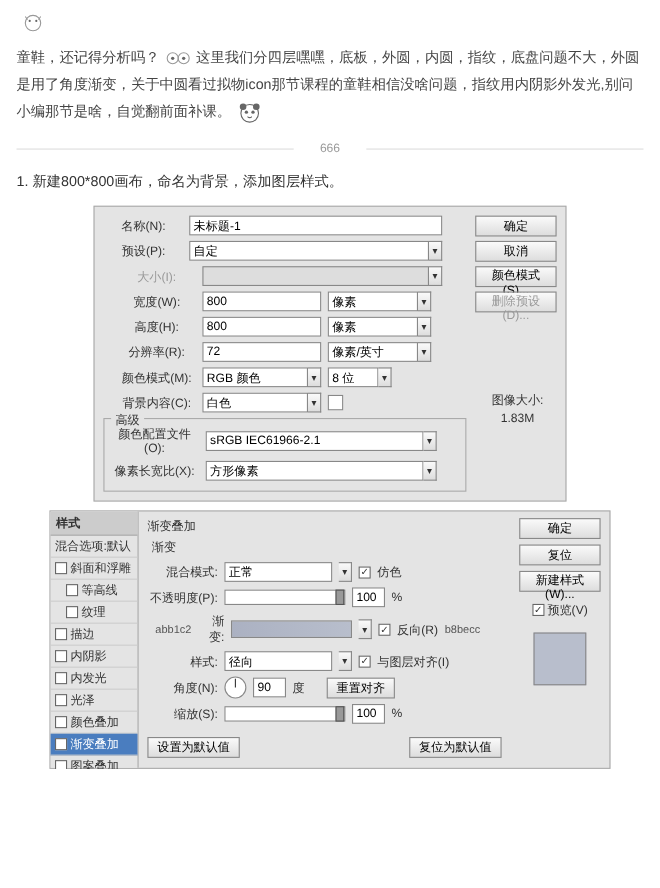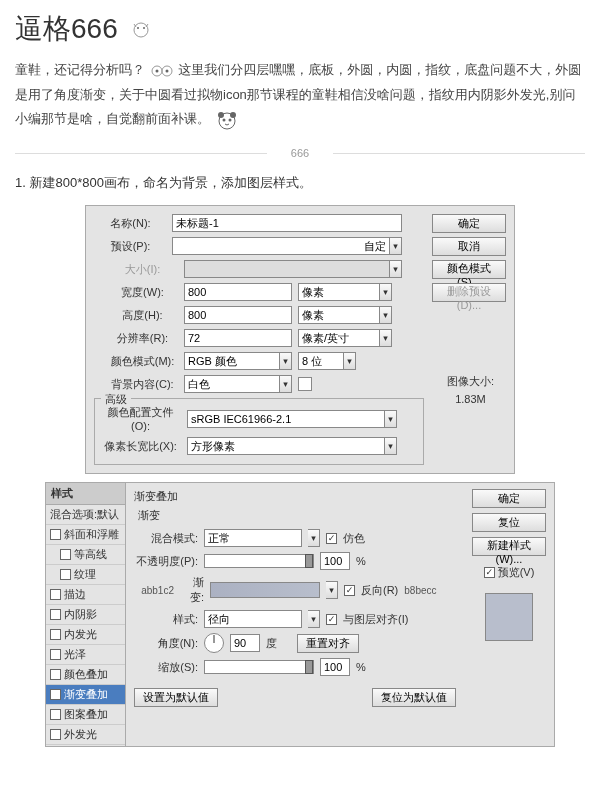--- a/index.html
+++ b/index.html
@@ -19,21 +19,21 @@
 .lbl.dim{color:#999}
 .inp{height:18px;border:1px solid #888;background:#fff;padding:0 3px;font-size:11px}
 .inp.dim{background:#ddd;color:#999}
 .btn{height:19px;border:1px solid #888;background:linear-gradient(#fafafa,#ddd);font-size:11px;cursor:pointer;padding:0 8px}
 .btn.wide{width:74px}
 .dd{width:12px;height:18px;border:1px solid #888;border-left:none;background:linear-gradient(#fafafa,#ddd);font-size:9px;text-align:center;line-height:16px;cursor:pointer}
 .rbtns{position:absolute;right:8px;top:8px;display:flex;flex-direction:column;gap:4px}
 .fieldset{border:1px solid #aaa;margin-top:4px;padding:6px 4px 4px;position:relative}
 .fieldset .legend{position:absolute;top:-7px;left:6px;background:#e4e4e4;padding:0 4px;font-size:11px}
 .imgsize{position:absolute;right:20px;top:168px;font-size:11px;text-align:center;color:#333}
-.dialog2{margin:8px auto 0;width:510px;background:#e4e4e4;border:1px solid #aaa;display:flex;font-size:11px;height:265px}
+.dialog2{margin:8px auto 0;width:510px;background:#e4e4e4;border:1px solid #aaa;display:flex;font-size:11px;height:235px}
 .stylelist{width:80px;border-right:1px solid #aaa;background:#e4e4e4}
 .stylelist .hdr{background:#ccc;padding:3px 5px;font-weight:bold;border-bottom:1px solid #aaa}
 .stylelist .itm{padding:2px 4px;border-bottom:1px solid #ccc;display:flex;align-items:center;gap:3px;cursor:pointer}
 .stylelist .itm.sub{padding-left:14px}
 .stylelist .itm.active{background:#4a7dbf;color:#fff}
 .chk{width:11px;height:11px;border:1px solid #666;background:#fff;display:inline-block;font-size:9px;line-height:9px;text-align:center}
 .main2{flex:1;padding:6px 8px;position:relative}
 .main2 h4{font-size:11px;font-weight:normal;margin-bottom:4px}
 .main2 .sub{font-size:11px;margin-bottom:6px;padding-left:4px}
 .main2 .row2{display:flex;align-items:center;margin-bottom:5px;gap:6px}
@@ -44,21 +44,20 @@
 .colorlabel{font-size:10px;color:#555}
 .rpanel{width:90px;padding:6px;display:flex;flex-direction:column;gap:5px;align-items:center}
 .swatch{width:48px;height:48px;border:1px solid #888;background:#b8becc;margin-top:8px}
 svg{display:block}
 </style>
 </head>
 <body>
 
 <div class="header">
   <h1 class="title">
-    <span>逼格666</span>
     <span class="emoji-img">
       <svg viewBox="0 0 30 20">
           <circle cx="15" cy="11" r="7" fill="none" stroke="#999" stroke-width="1"></circle>
           <circle cx="12" cy="9" r="1" fill="#666"></circle>
           <circle cx="18" cy="9" r="1" fill="#666"></circle>
           <path d="M8 5 l2 3 M22 5 l-2 3" stroke="#999" fill="none"></path>
         </svg>
     </span>
   </h1>
 </div>
@@ -97,21 +96,21 @@
     <button class="btn wide">颜色模式(S)...</button>
     <button class="btn wide" style="color:#999">删除预设(D)...</button>
   </div>
   <div style="width:330px">
     <div class="row">
       <span class="lbl">名称(N):</span>
       <input class="inp" style="width: 230px;" value="未标题-1">
     </div>
     <div class="row">
       <span class="lbl">预设(P):</span>
-      <input class="inp" style="width: 218px; text-align: right;" value="自定">
+      <input class="inp" style="width: 218px;" value="自定">
         <span class="dd">▾</span>
     </div>
     <div style="padding-left:12px">
       <div class="row">
         <span class="lbl dim">大小(I):</span>
         <input class="inp dim" style="width: 206px;">
           <span class="dd">▾</span>
       </div>
       <div class="row">
         <span class="lbl">宽度(W):</span>

